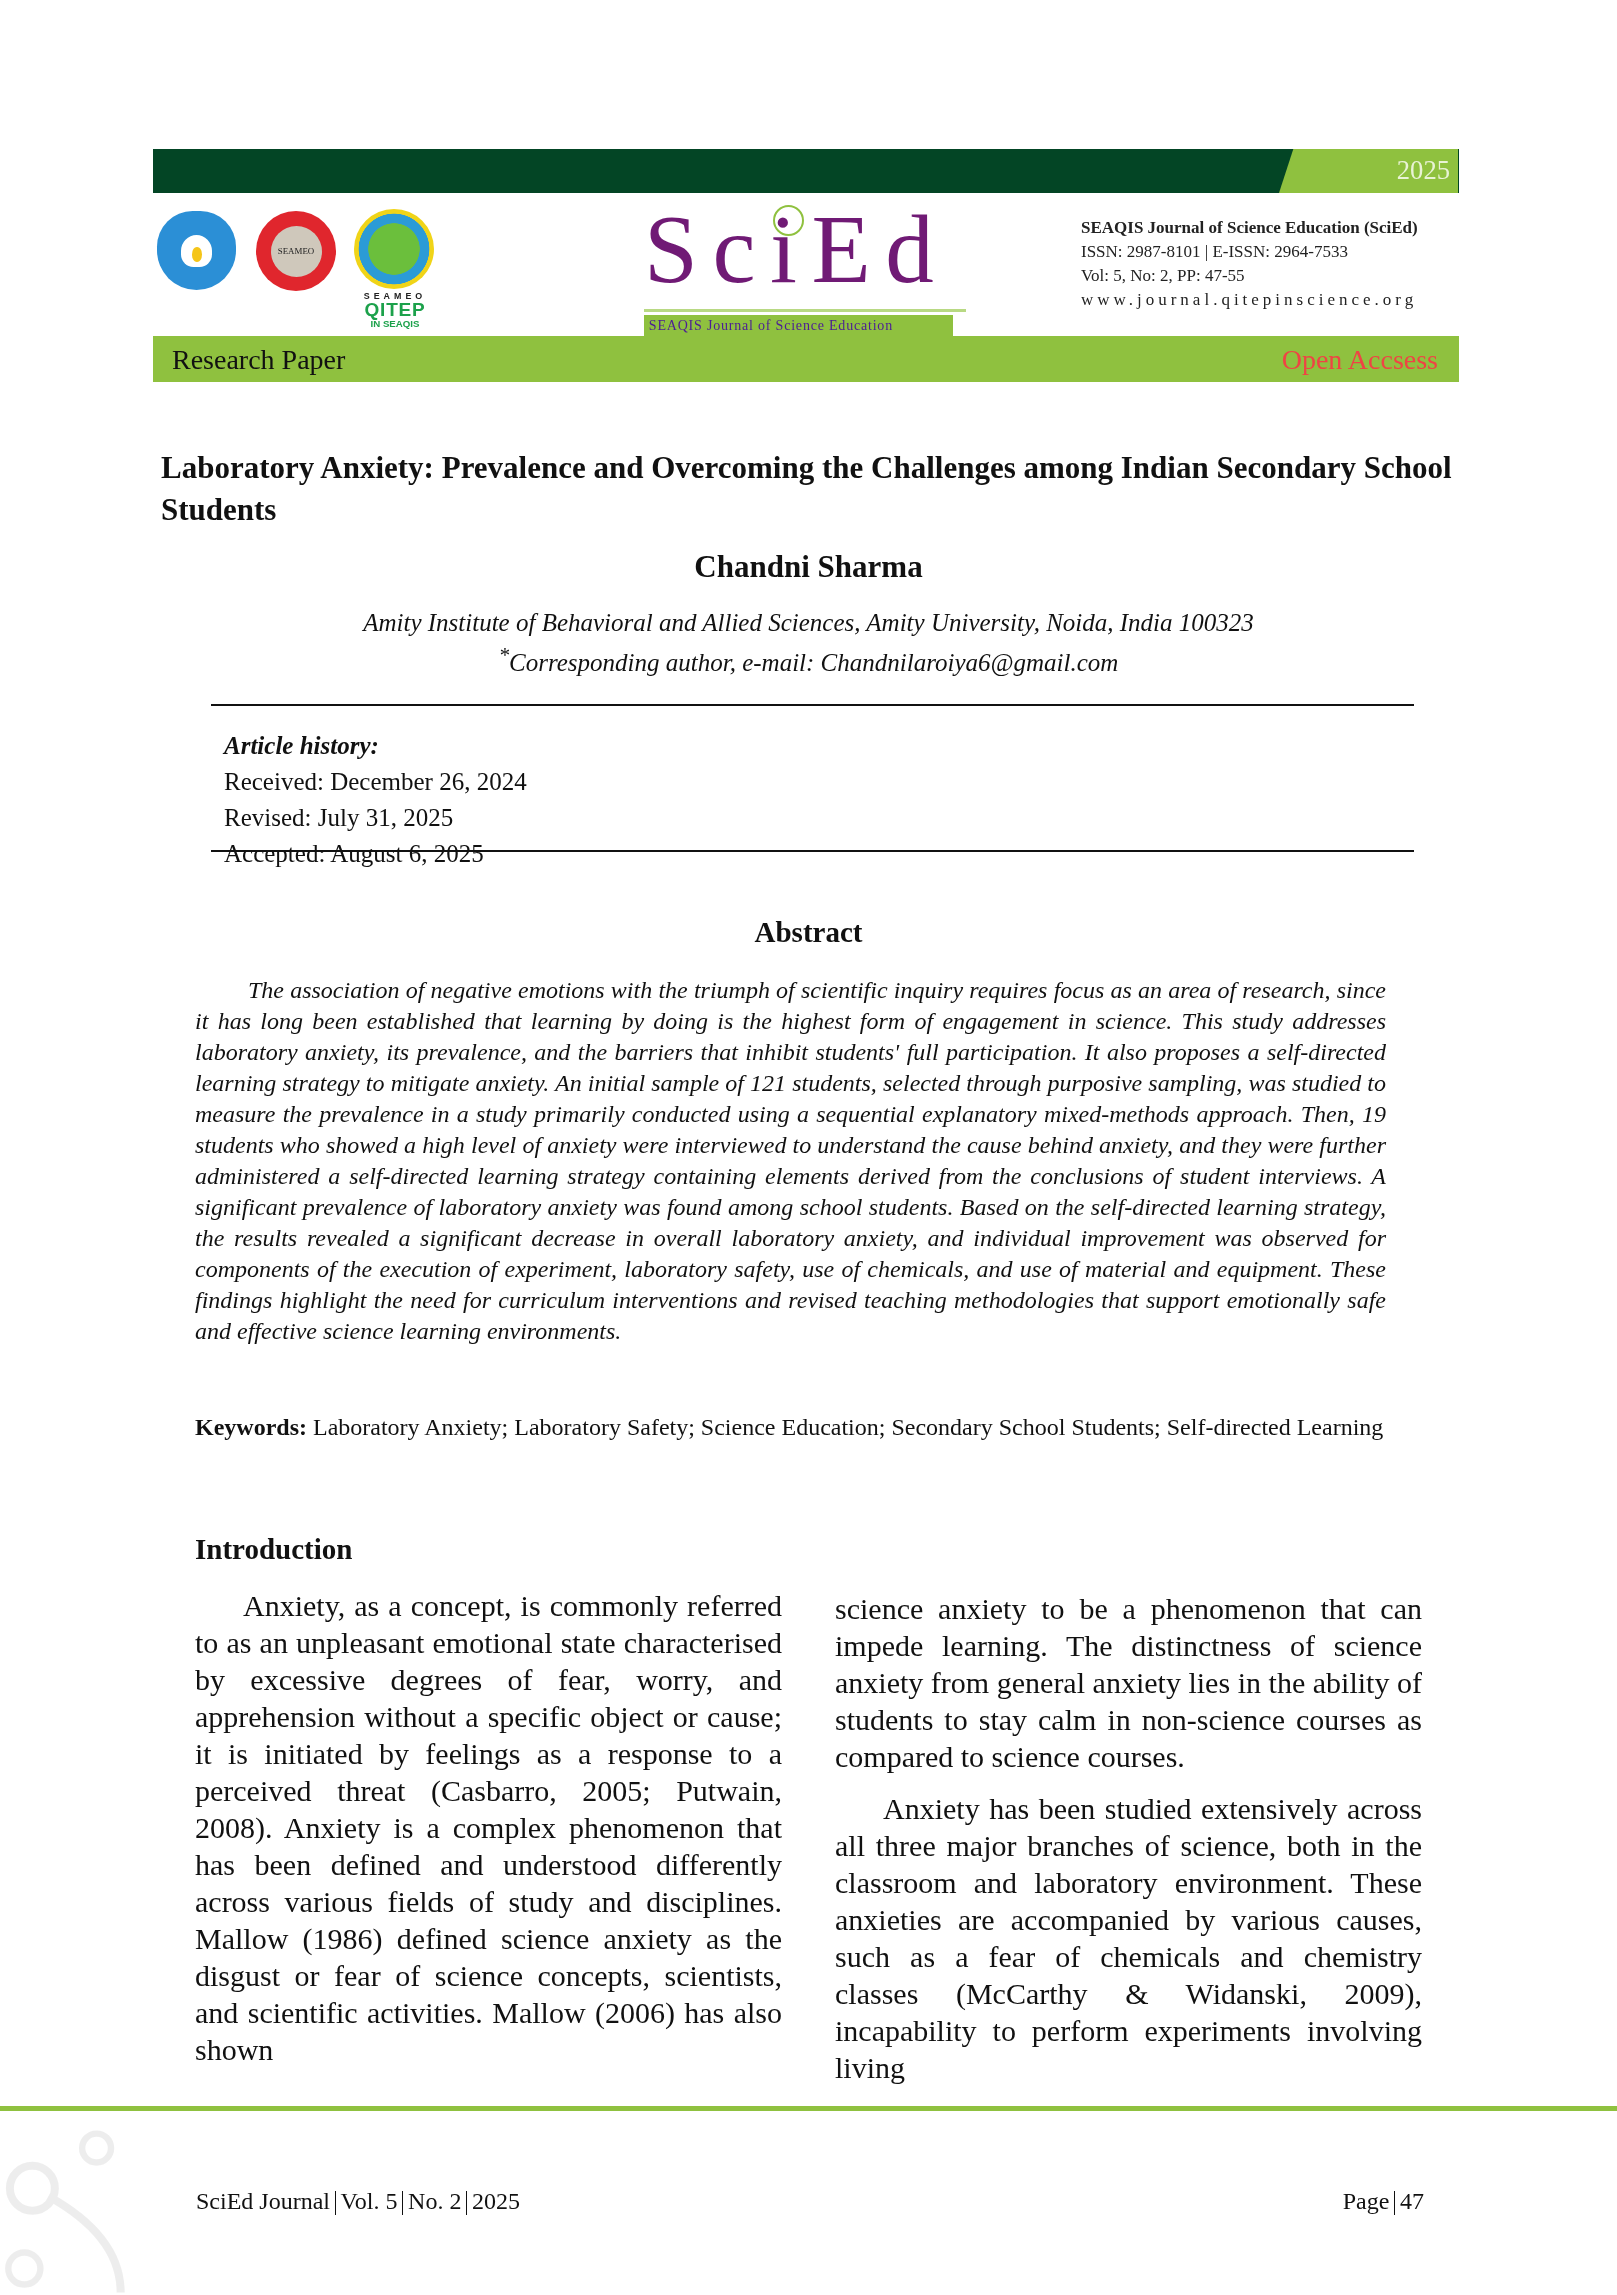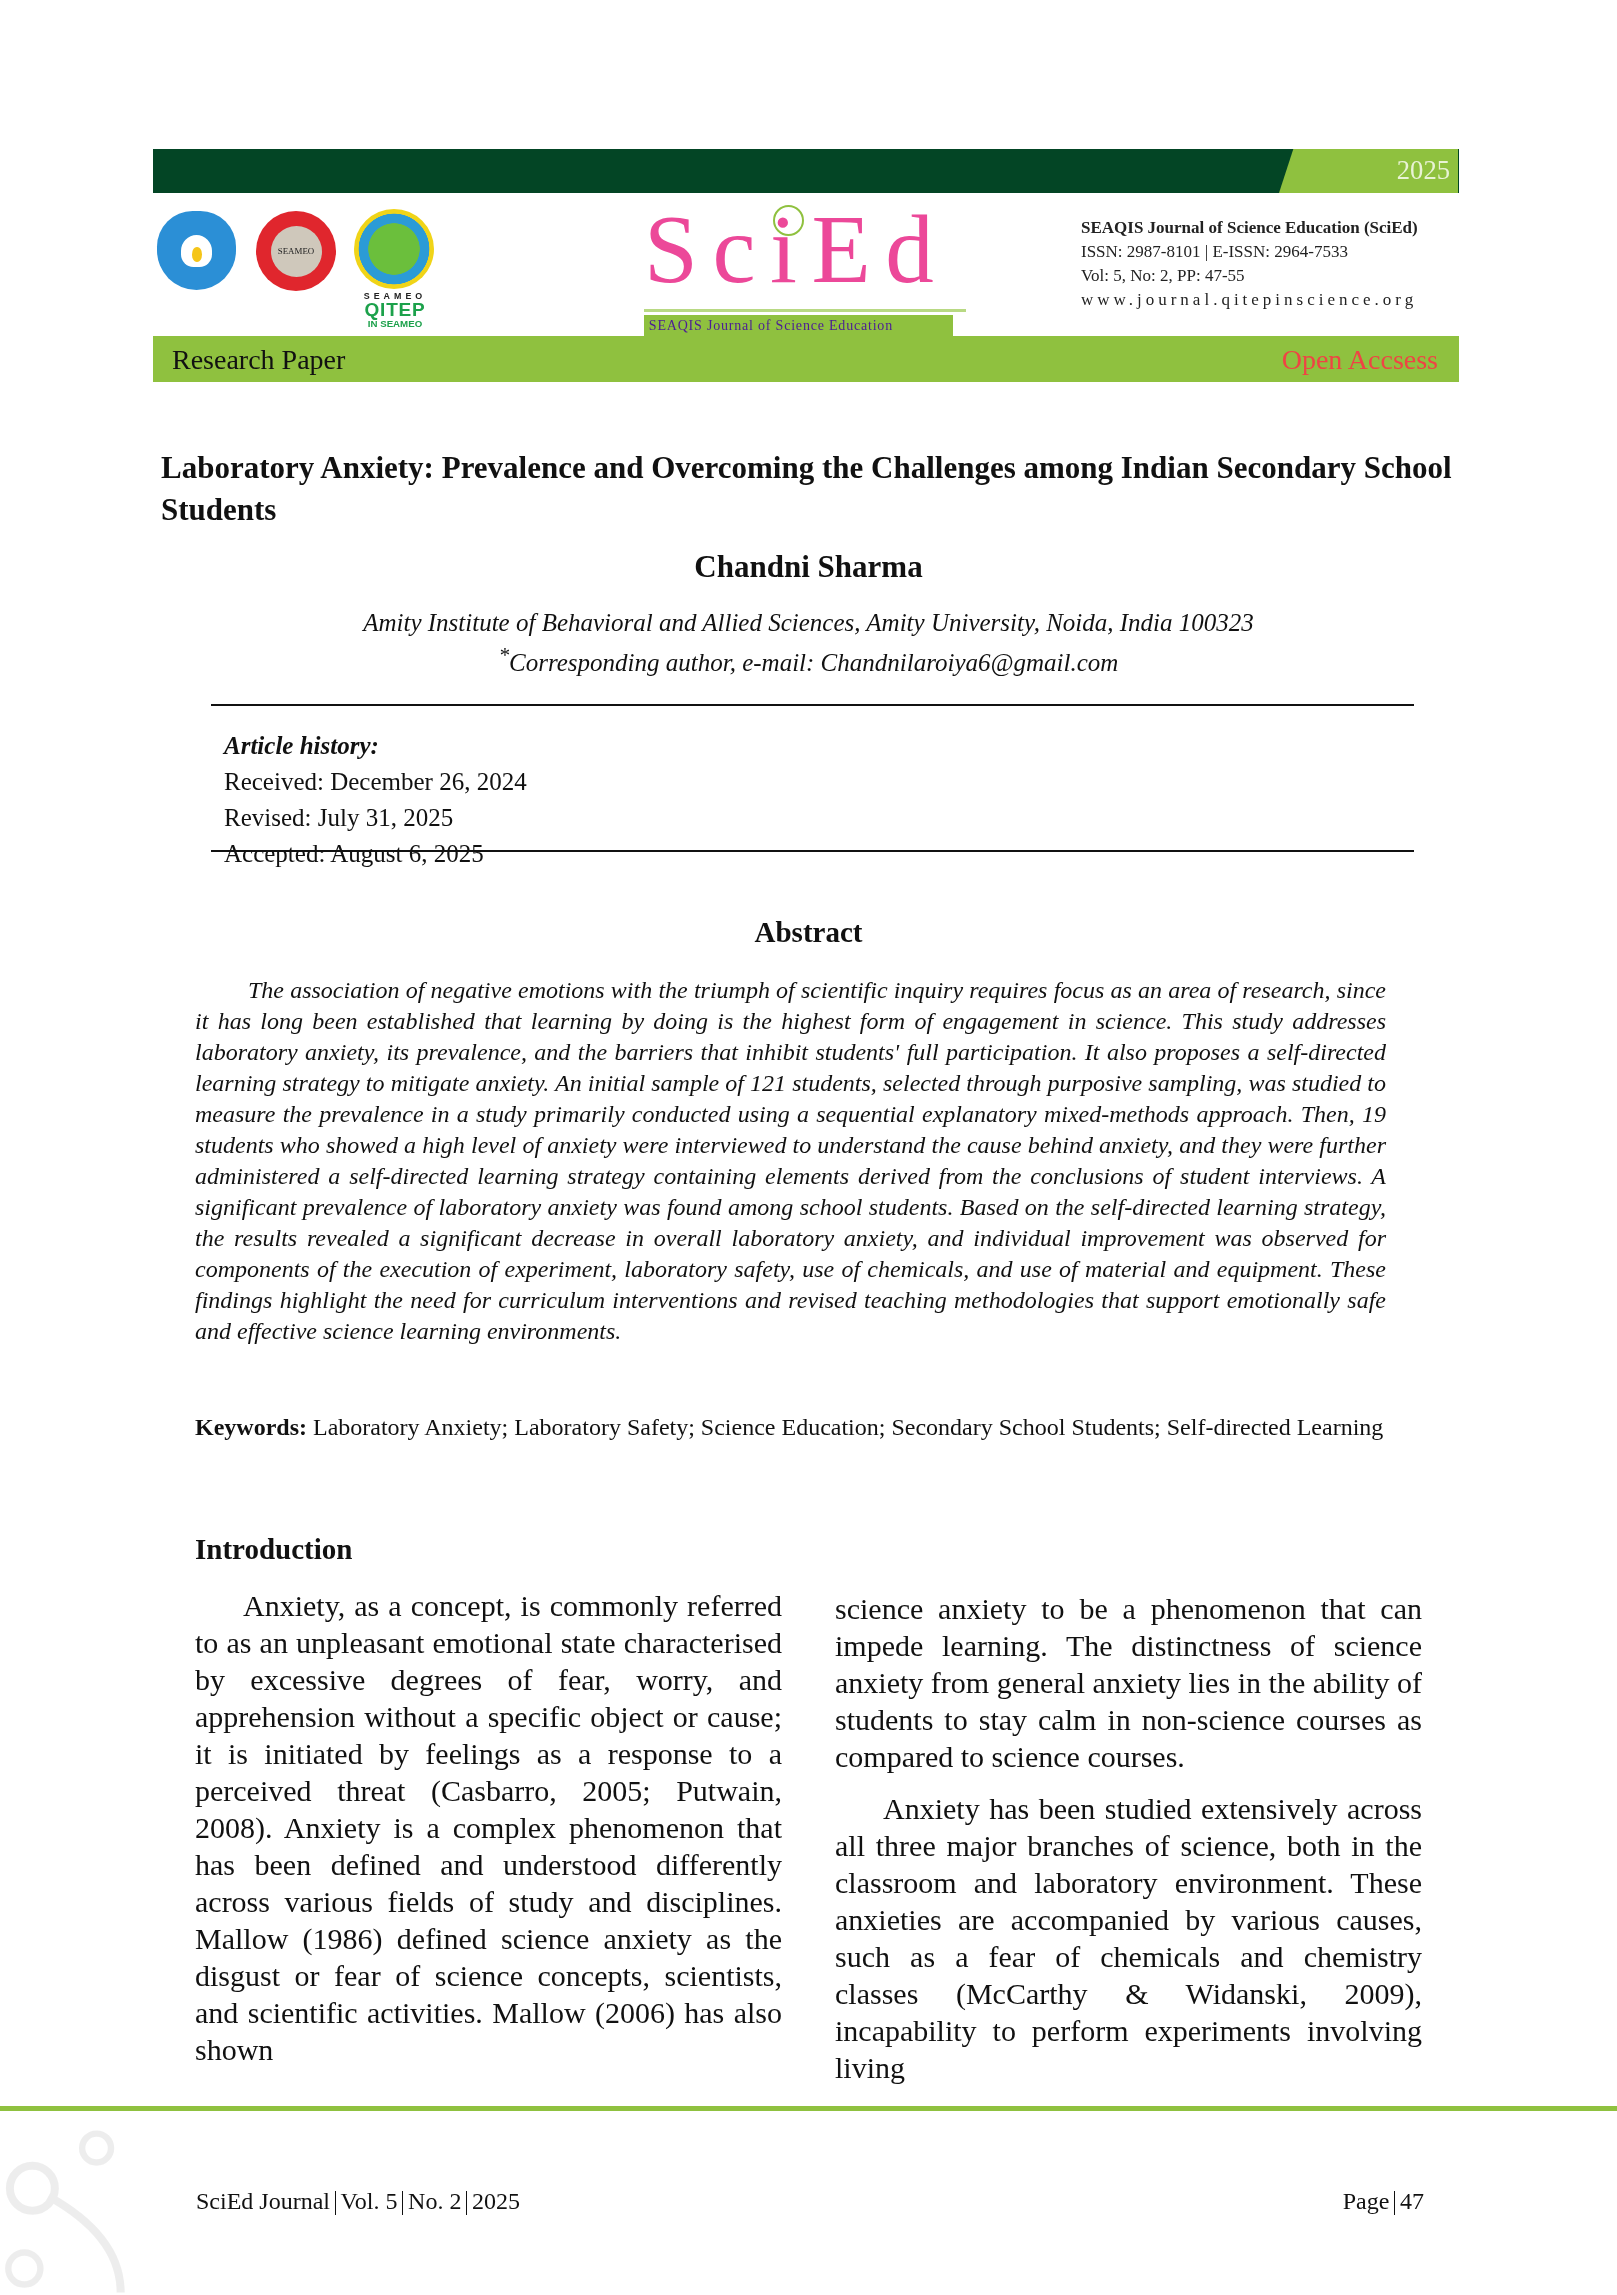--- a/index.html
+++ b/index.html
@@ -16,21 +16,21 @@
   #logo1 .flame{position:absolute;left:35px;top:36px;width:9.7px;height:14.5px;background:#f5c518;border-radius:50%;}
   #logo2{left:256px;top:211px;width:80px;height:80px;background:#e0262d;}
   #logo2 .inner{position:absolute;left:14.5px;top:14.5px;width:51px;height:51px;border-radius:50%;background:#cfc8bb;font-size:8.9px;text-align:center;line-height:51px;color:#222;}
   #logo3{left:354px;top:209px;width:80px;height:80px;background:radial-gradient(circle at 50% 50%,#6bbf3c 0 45%,#2b9bd6 46% 62%,#f0d418 63% 100%);}
   #logo3-text{left:358px;top:291px;width:74px;text-align:center;color:#1ca14b;font-family:"Liberation Sans",sans-serif;}
   #logo3-text .s{font-size:8.9px;color:#222;letter-spacing:4px;font-weight:bold;}
   #logo3-text .q{font-size:19px;font-weight:bold;line-height:17.7px;letter-spacing:0.8px;}
   #logo3-text .i{font-size:9.7px;font-weight:bold;line-height:9.7px;}
   
   #scied-logo{left:644px;top:205px;width:322px;}
-  #scied-word{font-size:97px;color:#ec4899;letter-spacing:14.5px;line-height:89px;font-family:"Liberation Serif",serif;}
+  #scied-word{font-size:97px;color:#701a75;letter-spacing:14.5px;line-height:89px;font-family:"Liberation Serif",serif;}
   #scied-atom{position:absolute;left:129px;top:0;width:27px;height:27px;border:2.4px solid #8fc13f;border-radius:50%;}
   #scied-rule{margin-top:14.5px;height:3.2px;background:#b8d983;}
   #scied-sub{margin-top:3.2px;background:#8fc13f;color:#4c1d95;font-size:14px;padding:3.2px 4.8px;letter-spacing:0.8px;width:299px;}
   
   #jinfo{left:1081px;top:216px;font-size:17px;line-height:24px;color:#222;}
   #jinfo .t{font-weight:bold;font-size:17px;}
   #jinfo .u{letter-spacing:4px;}
   
   #band{left:153px;top:336px;width:1306px;height:46px;background:#8fc13f;}
   #band-left{left:172px;top:344px;font-size:28px;color:#111;}
@@ -75,21 +75,21 @@
     <div class="inner"></div>
     <div class="flame"></div>
   </div>
 <div id="logo2" class="logo">
     <div class="inner">SEAMEO</div>
   </div>
 <div id="logo3" class="logo"></div>
 <div id="logo3-text" class="abs">
   <div class="s">SEAMEO</div>
   <div class="q">QITEP</div>
-  <div class="i">IN SEAMEO</div>
+  <div class="i">IN SEAQIS</div>
 </div>
 
 <div id="scied-logo" class="abs">
   <div id="scied-atom"></div>
   <div id="scied-word">SciEd</div>
   <div id="scied-rule"></div>
   <div id="scied-sub">SEAQIS Journal of Science Education</div>
 </div>
 
 <div id="jinfo" class="abs">

